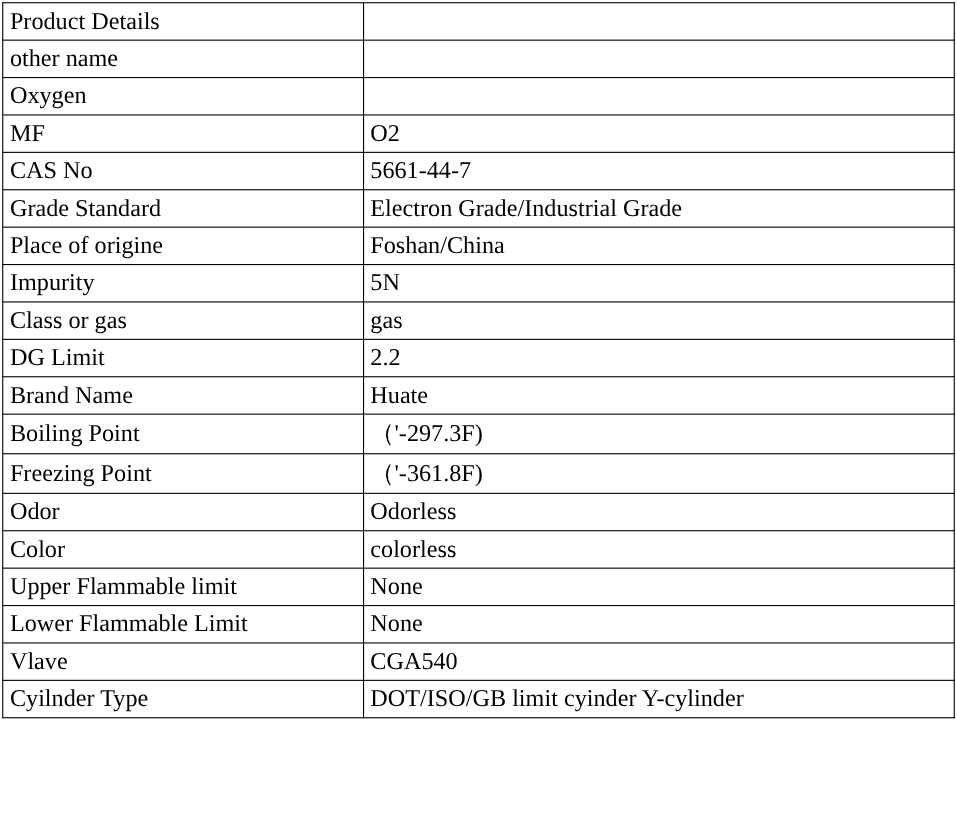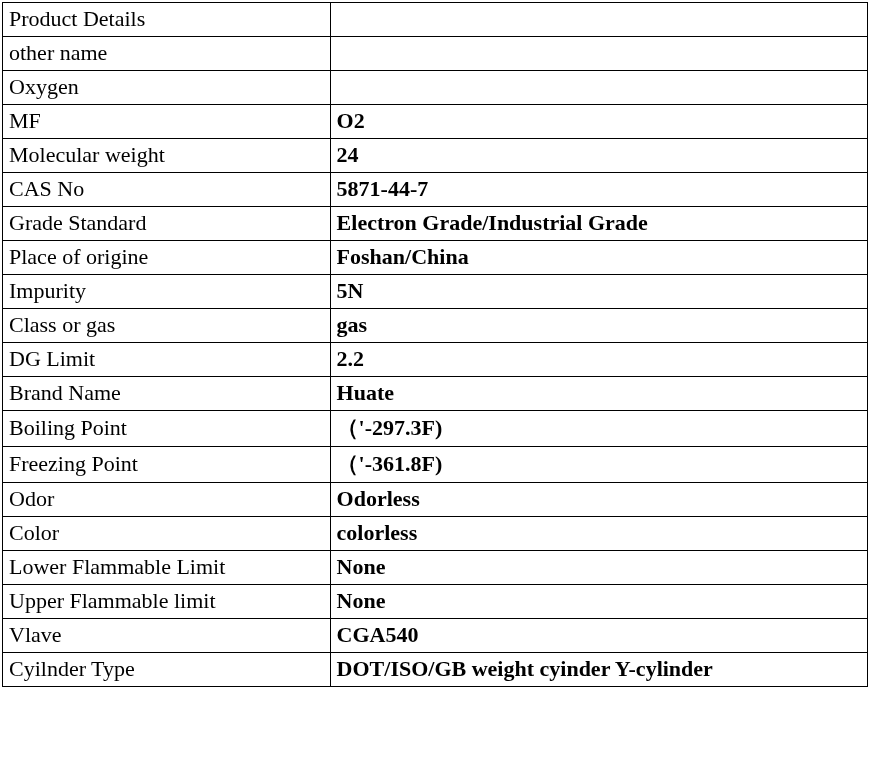--- a/index.html
+++ b/index.html
@@ -24,21 +24,20 @@
       height: 34px;
       vertical-align: middle;
       text-align: left;
       white-space: nowrap;
     }
     td:first-child {
       width: 328px;
     }
     td:last-child {
       width: 538px;
-      font-weight: bold;
     }
   </style>
 </head>
 <body>
 
 <table>
   <tbody>
     <tr>
       <td>Product Details</td>
       <td></td>
@@ -49,26 +48,22 @@
     </tr>
     <tr>
       <td>Oxygen</td>
       <td></td>
     </tr>
     <tr>
       <td>MF</td>
       <td>O2</td>
     </tr>
     <tr>
-      <td>Molecular weight</td>
-      <td>24</td>
-    </tr>
-    <tr>
       <td>CAS No</td>
-      <td>5871-44-7</td>
+      <td>5661-44-7</td>
     </tr>
     <tr>
       <td>Grade Standard</td>
       <td>Electron Grade/Industrial Grade</td>
     </tr>
     <tr>
       <td>Place of origine</td>
       <td>Foshan/China</td>
     </tr>
     <tr>
@@ -97,29 +92,29 @@
     </tr>
     <tr>
       <td>Odor</td>
       <td>Odorless</td>
     </tr>
     <tr>
       <td>Color</td>
       <td> colorless</td>
     </tr>
     <tr>
-      <td>Lower Flammable Limit</td>
+      <td>Upper Flammable limit</td>
       <td>None</td>
     </tr>
     <tr>
-      <td>Upper Flammable limit</td>
+      <td>Lower Flammable Limit</td>
       <td>None</td>
     </tr>
     <tr>
       <td>Vlave</td>
       <td>CGA540</td>
     </tr>
     <tr>
       <td>Cyilnder Type</td>
-      <td>DOT/ISO/GB weight cyinder  Y-cylinder</td>
+      <td>DOT/ISO/GB limit cyinder  Y-cylinder</td>
     </tr>
   </tbody>
 </table>
 
 </body></html>

